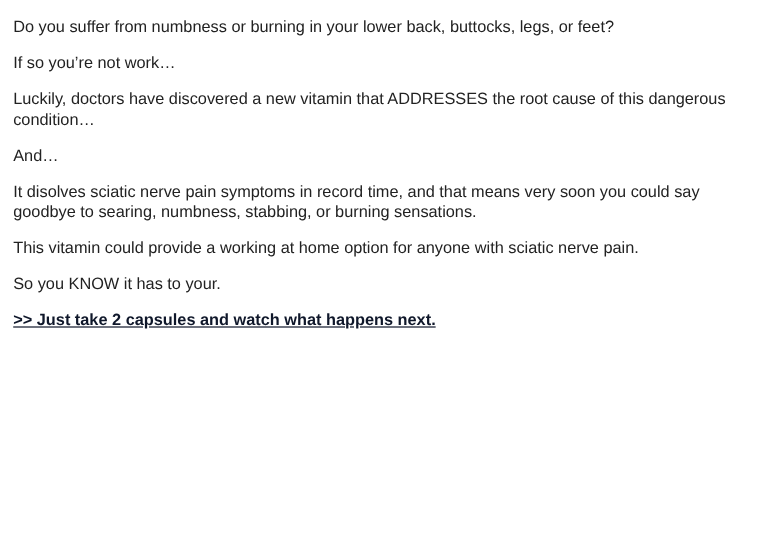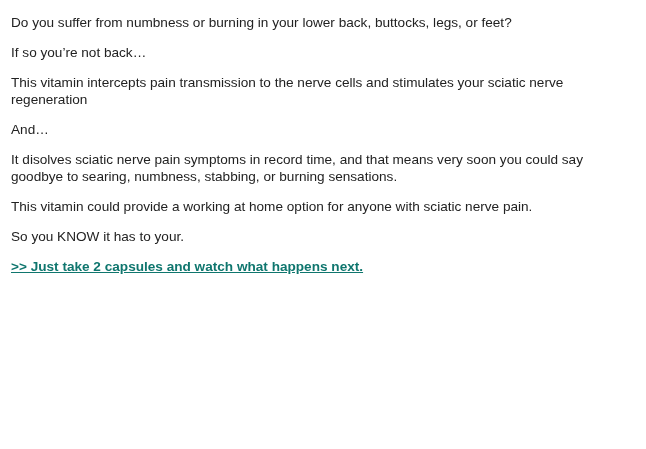--- a/index.html
+++ b/index.html
@@ -19,31 +19,31 @@
     padding: 14px 32px 0 11px;
     font-size: 13.6px;
     line-height: 17px;
     color: #222222;
   }
   .doc p {
     margin: 0 0 13px 0;
     max-width: 622px;
   }
   .cta a {
-    color: #0f766e;
+    color: #0f172a;
     font-weight: bold;
     cursor: pointer;
     margin-top: 12px;
   }
 </style>
 </head>
 <body>
 
 <div class="doc">
   <p>Do you suffer from numbness or burning in your lower back, buttocks, legs, or feet?</p>
-  <p>If so you’re not back…</p>
-  <p>This vitamin intercepts pain transmission to the nerve cells and stimulates your sciatic nerve regeneration</p>
+  <p>If so you’re not work…</p>
+  <p>Luckily, doctors have discovered a new vitamin that ADDRESSES the root cause of this dangerous condition…</p>
   <p>And…</p>
   <p>It disolves sciatic nerve pain symptoms in record time, and that means very soon you could say goodbye to searing, numbness, stabbing, or burning sensations.</p>
   <p>This vitamin could provide a working at home option for anyone with sciatic nerve pain.</p>
   <p>So you KNOW it has to your.</p>
   <p class="cta"><a href="#">&gt;&gt; Just take 2 capsules and watch what happens next.</a></p>
 </div>
 
 </body></html>

